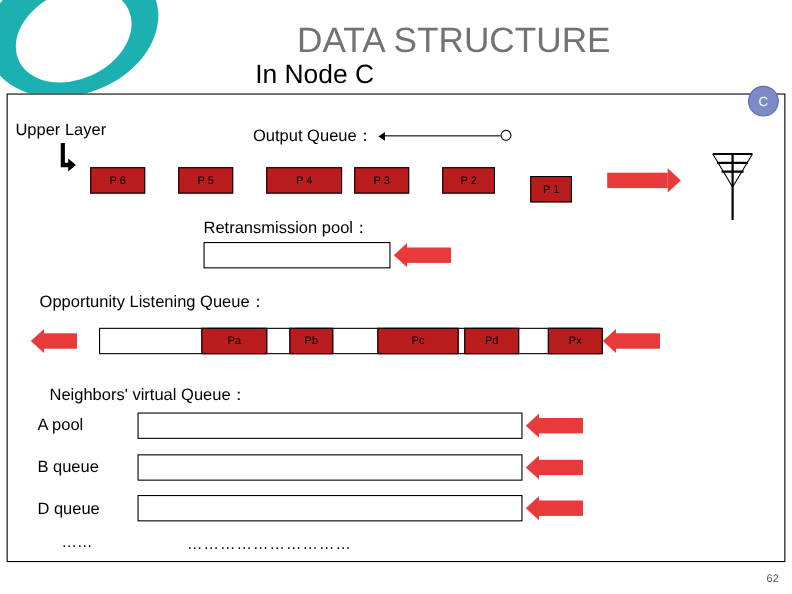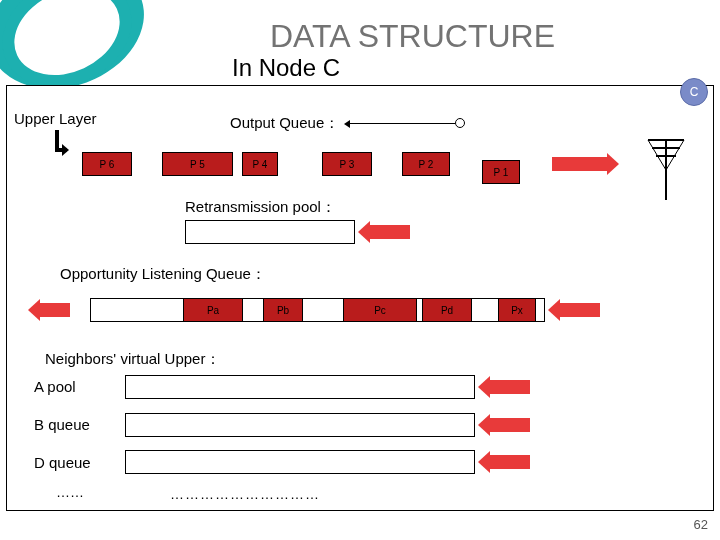--- a/index.html
+++ b/index.html
@@ -9,90 +9,90 @@
   .swirl::before { content: ""; position: absolute; width: 160px; height: 120px; border-radius: 50%; border: 16px solid #fff; background: #1db0b0; transform: rotate(-20deg); left: 10px; top: -20px; }
   .swirl::after { content: ""; position: absolute; width: 110px; height: 80px; border-radius: 50%; border: 12px solid #1db0b0; background: #fff; transform: rotate(-25deg); left: 40px; top: 10px; }
   .title { position: absolute; left: 270px; top: 18px; font-size: 32px; font-weight: 400; color: #737373; }
   .subtitle { position: absolute; left: 232px; top: 54px; font-size: 24px; color: #000; }
   .panel-border { position: absolute; left: 6px; top: 85px; width: 708px; height: 426px; border: 1px solid #000; background: #fff; }
   .node-c-badge { position: absolute; right: 12px; top: 78px; width: 28px; height: 28px; border-radius: 50%; background: #7a8bc8; color: #fff; display: flex; align-items: center; justify-content: center; font-size: 12px; border: 1px solid #5b6ca8; z-index: 5; }
   .label { position: absolute; font-size: 15px; color: #000; }
   .label.upper { left: 14px; top: 110px; }
   .label.output { left: 230px; top: 114px; }
   .label.retrans { left: 185px; top: 198px; }
-  .label.opp { left: 60px; top: 265px; }
+  .label.opp { left: 36px; top: 265px; }
   .label.neighbors { left: 45px; top: 350px; }
   .label.aqueue { left: 34px; top: 378px; }
   .label.bqueue { left: 34px; top: 416px; }
   .label.dqueue { left: 34px; top: 454px; }
   .label.ellips { left: 56px; top: 484px; font-size: 14px; }
   .label.dots { left: 170px; top: 486px; font-size: 14px; letter-spacing: 1px; }
   .slot { position: absolute; height: 24px; border: 1px solid #000; background: #fff; }
   .cell { position: absolute; height: 24px; border: 1px solid #000; background: #b91c1c; display: flex; align-items: center; justify-content: center; font-size: 10px; }
   .elbow { position: absolute; width: 14px; height: 30px; }
   .elbow svg { width: 100%; height: 100%; }
   .arrow-r { position: absolute; height: 14px; background: #e83a3a; }
   .arrow-r::after { content: ""; position: absolute; right: -12px; top: -4px; border-left: 12px solid #e83a3a; border-top: 11px solid transparent; border-bottom: 11px solid transparent; }
   .arrow-l { position: absolute; height: 14px; background: #e83a3a; }
   .arrow-l::before { content: ""; position: absolute; left: -12px; top: -4px; border-right: 12px solid #e83a3a; border-top: 11px solid transparent; border-bottom: 11px solid transparent; }
   .arrow-thin { position: absolute; border-top: 1px solid #000; }
   .arrow-thin::before { content: ""; position: absolute; left: -6px; top: -4px; border-right: 6px solid #000; border-top: 4px solid transparent; border-bottom: 4px solid transparent; }
   .antenna { position: absolute; right: 34px; top: 130px; width: 40px; height: 70px; }
-  .pagenum { position: absolute; right: 12px; bottom: 8px; font-size: 13px; color: #555; }
+  .pagenum { position: absolute; right: 12px; bottom: 8px; font-size: 10px; color: #555; }
 </style>
 </head>
 <body>
 
 <div class="swirl"></div>
 
 <div class="title">DATA STRUCTURE</div>
 <div class="subtitle">In Node C</div>
 
 <div class="panel-border"></div>
 <div class="node-c-badge">C</div>
 
 <div class="label upper">Upper Layer</div>
 <div class="label output">Output Queue：</div>
 <div class="label retrans">Retransmission pool：</div>
 <div class="label opp">Opportunity Listening Queue：</div>
-<div class="label neighbors">Neighbors' virtual Upper：</div>
+<div class="label neighbors">Neighbors' virtual Queue：</div>
 <div class="label aqueue">A pool</div>
 <div class="label bqueue">B queue</div>
 <div class="label dqueue">D queue</div>
 <div class="label ellips">……</div>
 <div class="label dots">…………………………</div>
 
 <div class="elbow" style="left:55px; top:130px">
   <svg viewBox="0 0 14 30">
       <path d="M2 0 V20 H12" stroke="#000" stroke-width="4" fill="none"></path>
       <path d="M7 20 L14 26 L7 32" fill="#000" transform="translate(0,-6)"></path>
     </svg>
 </div>
 
 <div class="cell" style="left:82px; top:152px; width:50px">P 6</div>
-<div class="cell" style="left:162px; top:152px; width:71px">P 5</div>
-<div class="cell" style="left:242px; top:152px; width:36px">P 4</div>
+<div class="cell" style="left:162px; top:152px; width:50px">P 5</div>
+<div class="cell" style="left:242px; top:152px; width:69px">P 4</div>
 <div class="cell" style="left:322px; top:152px; width:50px">P 3</div>
 <div class="cell" style="left:402px; top:152px; width:48px">P 2</div>
 <div class="cell" style="left:482px; top:160px; width:38px">P 1</div>
 
 <div class="arrow-thin" style="left:350px; top:123px; width:105px"></div>
 <div style="position:absolute; left:455px; top:118px; width:10px; height:10px; border:1px solid #000; border-radius:50%"></div>
 
 <div class="arrow-r" style="left:552px; top:157px; width:55px"></div>
 
 <div class="slot" style="left:185px; top:220px; width:170px"></div>
 <div class="arrow-l" style="left:370px; top:225px; width:40px"></div>
 
 <div class="slot" style="left:90px; top:298px; width:455px"></div>
 <div class="cell" style="left:183px; top:298px; width:60px">Pa</div>
 <div class="cell" style="left:263px; top:298px; width:40px">Pb</div>
 <div class="cell" style="left:343px; top:298px; width:74px">Pc</div>
 <div class="cell" style="left:422px; top:298px; width:50px">Pd</div>
-<div class="cell" style="left:498px; top:298px; width:38px">Px</div>
+<div class="cell" style="left:498px; top:298px; width:50px">Px</div>
 <div class="arrow-l" style="left:40px; top:303px; width:30px"></div>
 
 <div class="arrow-l" style="left:560px; top:303px; width:40px"></div>
 
 <div class="slot" style="left:125px; top:375px; width:350px"></div>
 <div class="arrow-l" style="left:490px; top:380px; width:40px"></div>
 <div class="slot" style="left:125px; top:413px; width:350px"></div>
 <div class="arrow-l" style="left:490px; top:418px; width:40px"></div>
 <div class="slot" style="left:125px; top:450px; width:350px"></div>
 <div class="arrow-l" style="left:490px; top:455px; width:40px"></div>

